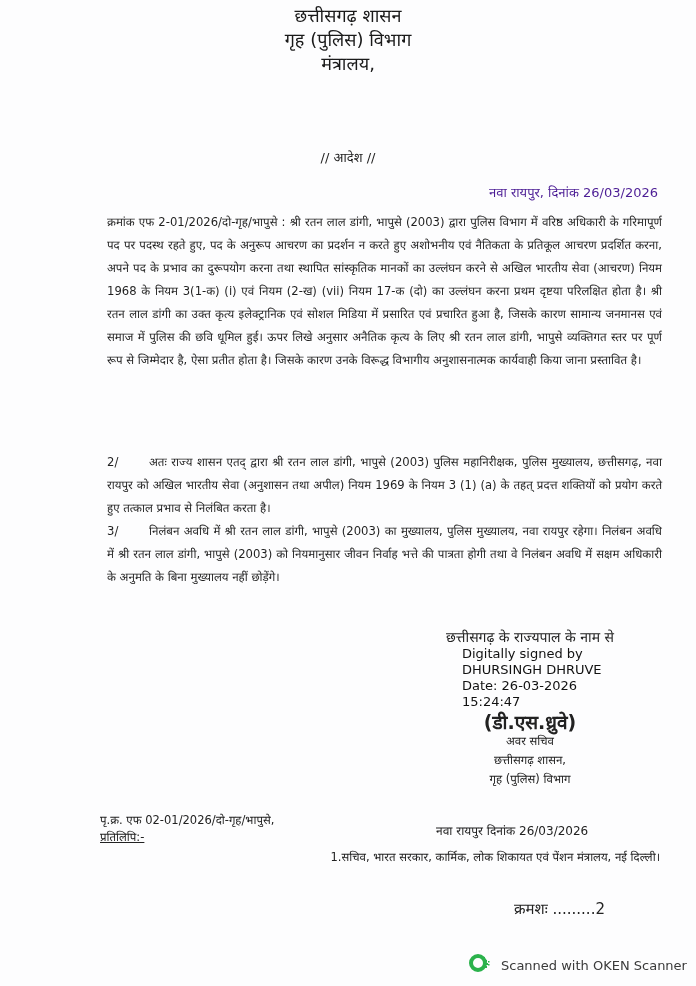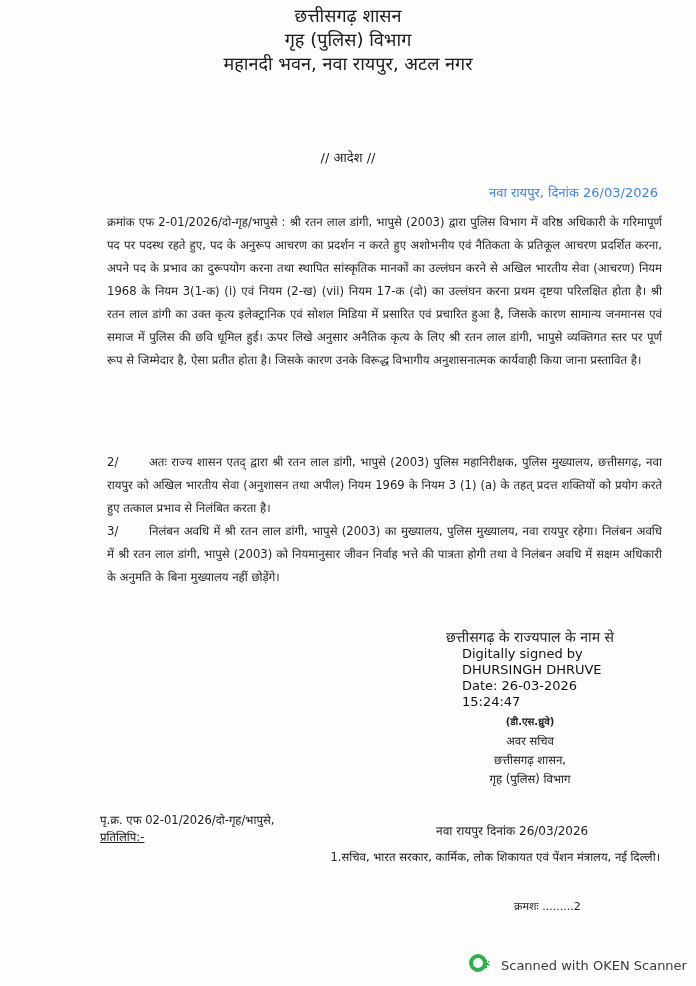--- a/index.html
+++ b/index.html
@@ -41,21 +41,21 @@
       font-family: "DejaVu Sans", sans-serif;
       font-size: 13px;
       color: #222;
     }
     .place-date {
       position: absolute;
       right: 38px;
       top: 183px;
       font-family: "DejaVu Sans", sans-serif;
       font-size: 13px;
-      color: #3b82f6;
+      color: #4c1d95;
     }
     .para {
       position: absolute;
       left: 107px;
       width: 555px;
       font-family: "DejaVu Sans", sans-serif;
       font-size: 11.6px;
       line-height: 23px;
       color: #1f1f1f;
       text-align: justify;
@@ -82,21 +82,21 @@
     }
     .signature .digisig {
       margin-left: 32px;
       font-family: "DejaVu Sans", sans-serif;
       font-size: 13px;
       line-height: 16px;
       color: #111;
     }
     .signature .name {
       text-align: center;
-      font-size: 10px;
+      font-size: 19px;
       font-weight: bold;
       line-height: 20px;
       margin-top: 2px;
     }
     .signature .desig {
       text-align: center;
       font-size: 11.5px;
       line-height: 19px;
     }
     .ref-no {
@@ -137,21 +137,21 @@
     }
     .copies .item .n {
       display: inline-block;
       width: 40px;
     }
     .continued {
       position: absolute;
       left: 514px;
       top: 898px;
       font-family: "DejaVu Sans", sans-serif;
-      font-size: 11px;
+      font-size: 15px;
       color: #222;
     }
     .scanner-badge {
       position: absolute;
       left: 469px;
       top: 953px;
       display: flex;
       align-items: flex-end;
       gap: 10px;
       font-family: "DejaVu Sans", sans-serif;
@@ -165,21 +165,21 @@
     }
   </style>
 </head>
 <body>
 
 <div class="page">
 
   <div class="header">
     <div class="line">छत्तीसगढ़ शासन</div>
     <div class="line">गृह (पुलिस) विभाग</div>
-    <div class="line">महानदी भवन, नवा रायपुर, अटल नगर</div>
+    <div class="line">मंत्रालय,</div>
   </div>
 
   <div class="order-title">// आदेश //</div>
   <div class="place-date">नवा रायपुर, दिनांक 26/03/2026</div>
 
   <div class="para p1">
     <span>क्रमांक एफ 2-01/2026/दो-गृह/भापुसे : श्री रतन लाल डांगी, भापुसे (2003) द्वारा पुलिस विभाग में वरिष्ठ अधिकारी के गरिमापूर्ण पद पर पदस्थ रहते हुए, पद के अनुरूप आचरण का प्रदर्शन न करते हुए अशोभनीय एवं नैतिकता के प्रतिकूल आचरण प्रदर्शित करना, अपने पद के प्रभाव का दुरूपयोग करना तथा स्थापित सांस्कृतिक मानकों का उल्लंघन करने से अखिल भारतीय सेवा (आचरण) नियम 1968 के नियम 3(1-क) (i) एवं नियम (2-ख) (vii) नियम 17-क (दो) का उल्लंघन करना प्रथम दृष्टया परिलक्षित होता है। श्री रतन लाल डांगी का उक्त कृत्य इलेक्ट्रानिक एवं सोशल मिडिया में प्रसारित एवं प्रचारित हुआ है, जिसके कारण सामान्य जनमानस एवं समाज में पुलिस की छवि धूमिल हुई। ऊपर लिखे अनुसार अनैतिक कृत्य के लिए श्री रतन लाल डांगी, भापुसे व्यक्तिगत स्तर पर पूर्ण रूप से जिम्मेदार है, ऐसा प्रतीत होता है। जिसके कारण उनके विरूद्ध विभागीय अनुशासनात्मक कार्यवाही किया जाना प्रस्तावित है।</span>
   </div>
 
   <div class="para p2">

